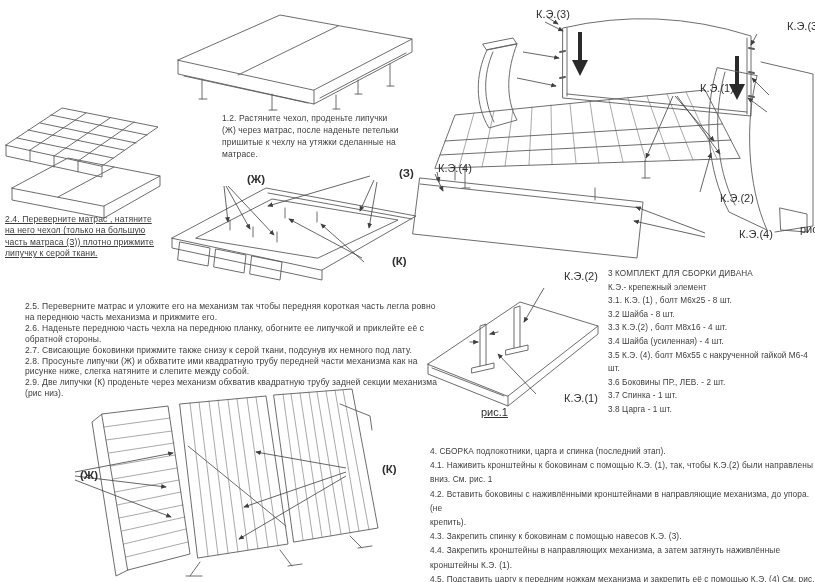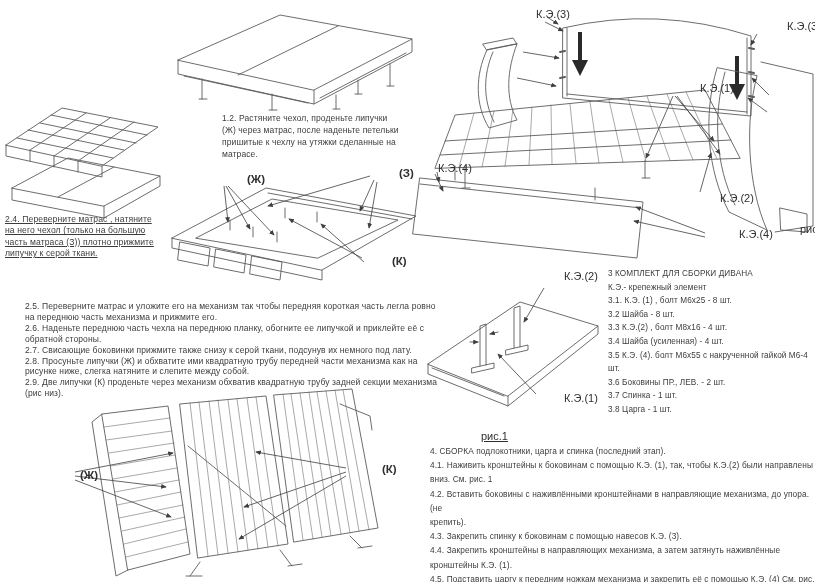--- a/index.html
+++ b/index.html
@@ -261,15 +261,15 @@
       <path class="arrow" d="M80,70 L72,72" marker-end="url(#mf)"></path>
       <path class="arrow" d="M52,80 L60,80" marker-end="url(#mf)"></path>
     </g>
     <g class="arrow">
       <path d="M126,26 L106,60" marker-end="url(#mf)"></path>
       <path d="M118,132 L80,92" marker-end="url(#mf)"></path>
     </g>
   </svg>
   <div class="callout" style="left:532px; top:270px;">К.Э.(2)</div>
   <div class="callout" style="left:532px; top:392px;">К.Э.(1)</div>
-  <div class="callout caption" style="left:449px; top:430px;text-decoration:underline;">рис.1</div>
+  <div class="callout caption" style="left:449px; top:406px;text-decoration:underline;">рис.1</div>
 
 </div>
 
 </body></html>

